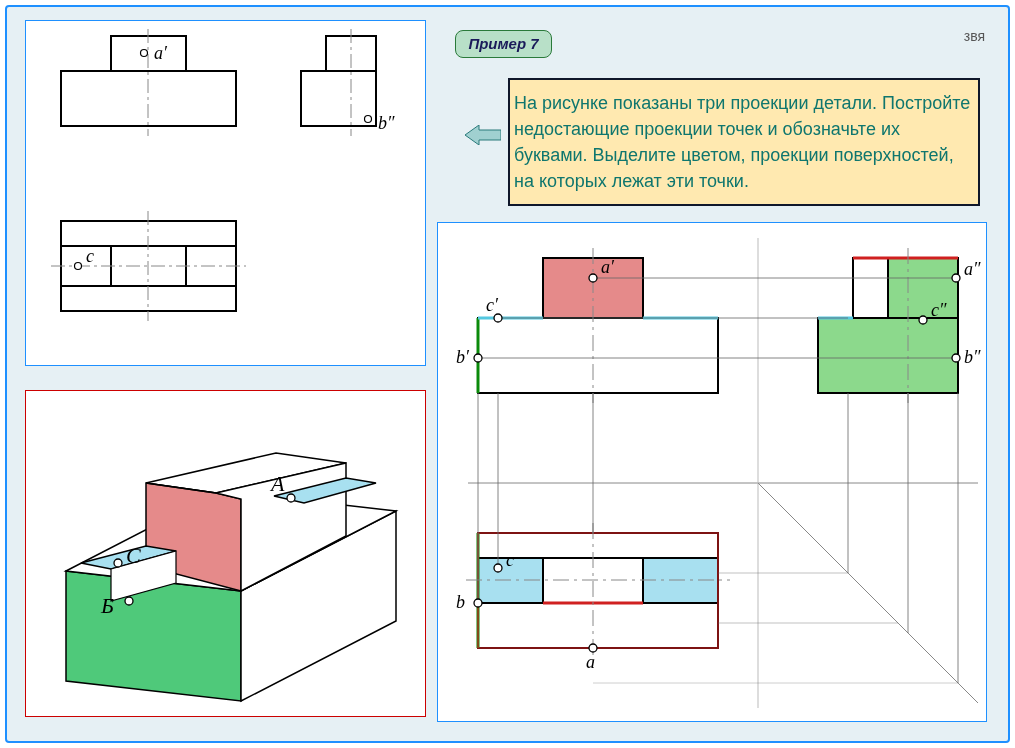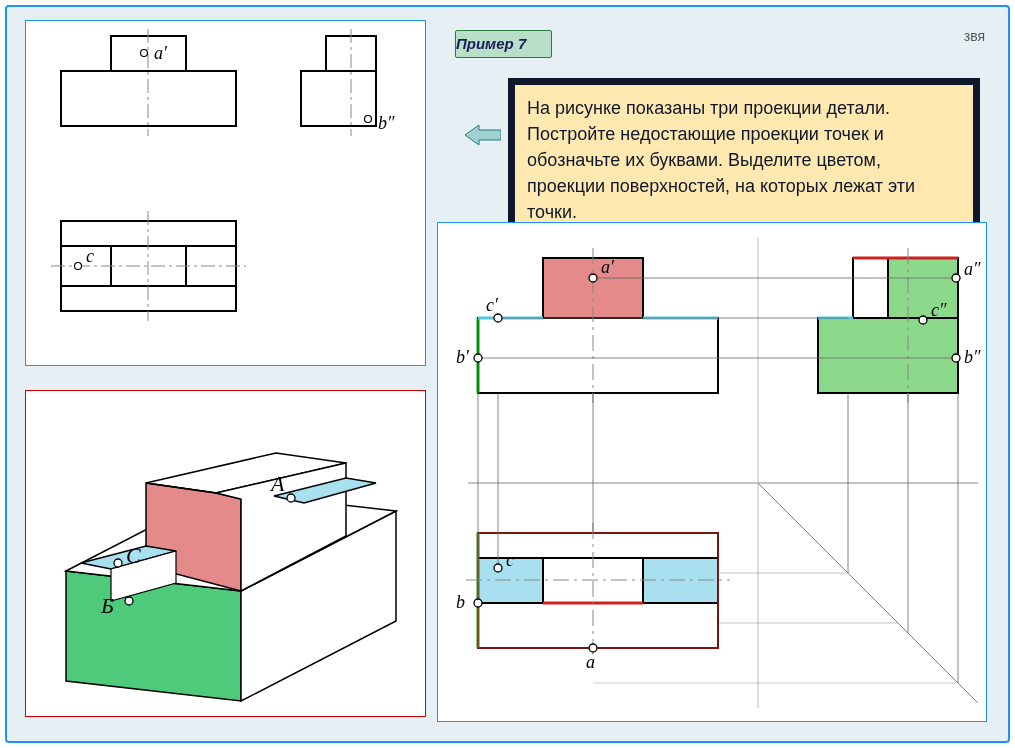--- a/index.html
+++ b/index.html
@@ -1,20 +1,20 @@
 <!DOCTYPE html>
 <html><head>
 <meta charset="utf-8">
 <style>
   html,body{margin:0;padding:0;width:1015px;height:748px;font-family:Arial,sans-serif;background:#fff}
   .page{position:relative;width:1015px;height:748px;box-sizing:border-box}
   .outer-border{position:absolute;top:5px;left:5px;right:5px;bottom:5px;border:2px solid #1E90FF;border-radius:4px;background:#e6f0f4}
-  .badge{position:absolute;top:30px;left:455px;width:95px;height:26px;background:#b8e0c8;border:1px solid #2a7a3a;border-radius:2px;font:italic bold 15px/26px Arial;color:#1a1a5a;text-align:left}
+  .badge{position:absolute;top:30px;left:455px;width:95px;height:26px;background:#b8e0c8;border:1px solid #2a7a3a;border-radius:8px;font:italic bold 15px/26px Arial;color:#1a1a5a;text-align:center}
   .zvya{position:absolute;top:28px;right:30px;font:14px Arial;color:#555}
-  .task-box{position:absolute;top:78px;left:508px;right:35px;background:#ffe9b0;border:7px solid #0f172a;padding:10px 12px;font:18px/1.45 Arial;color:#0f172a}
+  .task-box{position:absolute;top:78px;left:508px;right:35px;background:#ffe9b0;border:2px solid #0f172a;padding:10px 4px;font:18px/1.45 Arial;color:#0f766e}
   .arrow-left{position:absolute;top:125px;left:465px;width:36px;height:20px}
   .arrow-left svg{display:block}
   .panel{position:absolute;background:#fff}
   .p1{top:20px;left:25px;width:399px;height:344px;border:1.5px solid #1E90FF}
   .p2{top:390px;left:25px;width:399px;height:325px;border:1.5px solid #c00}
   .p3{top:222px;left:437px;width:548px;height:498px;border:1.5px solid #1E90FF}
   svg text{font-family:'Times New Roman',serif;font-style:italic}
 </style>
 </head>
 <body>

